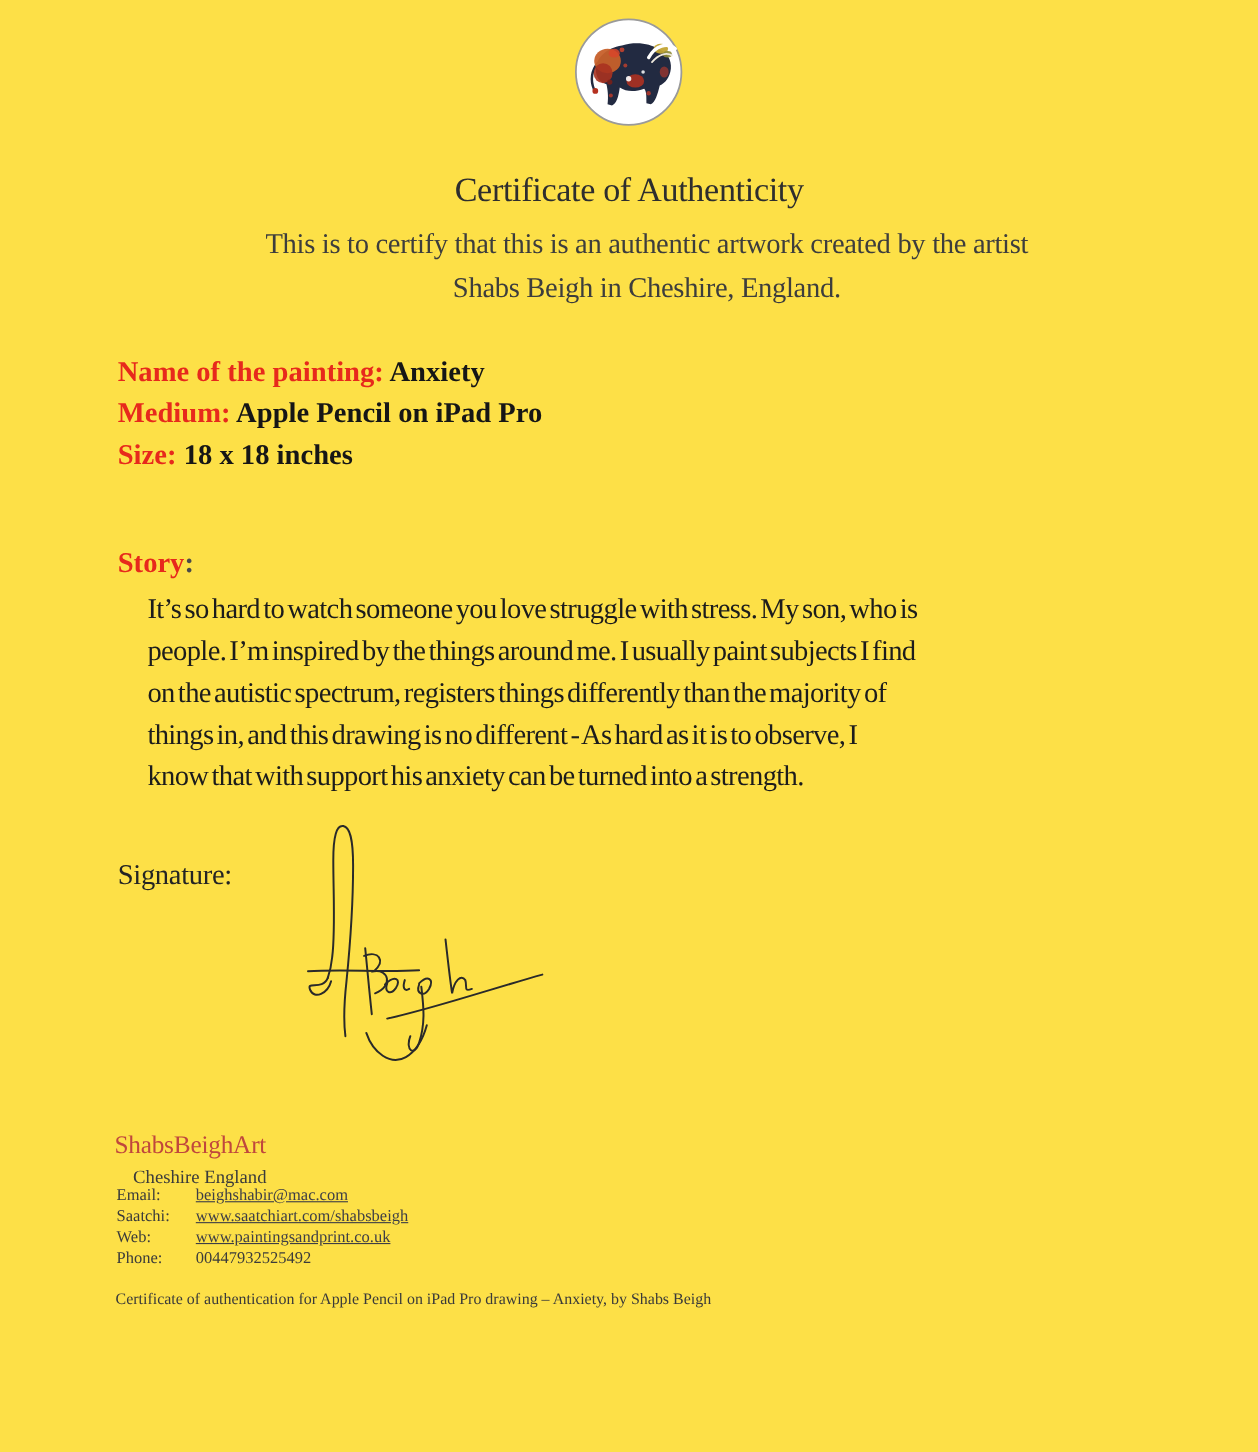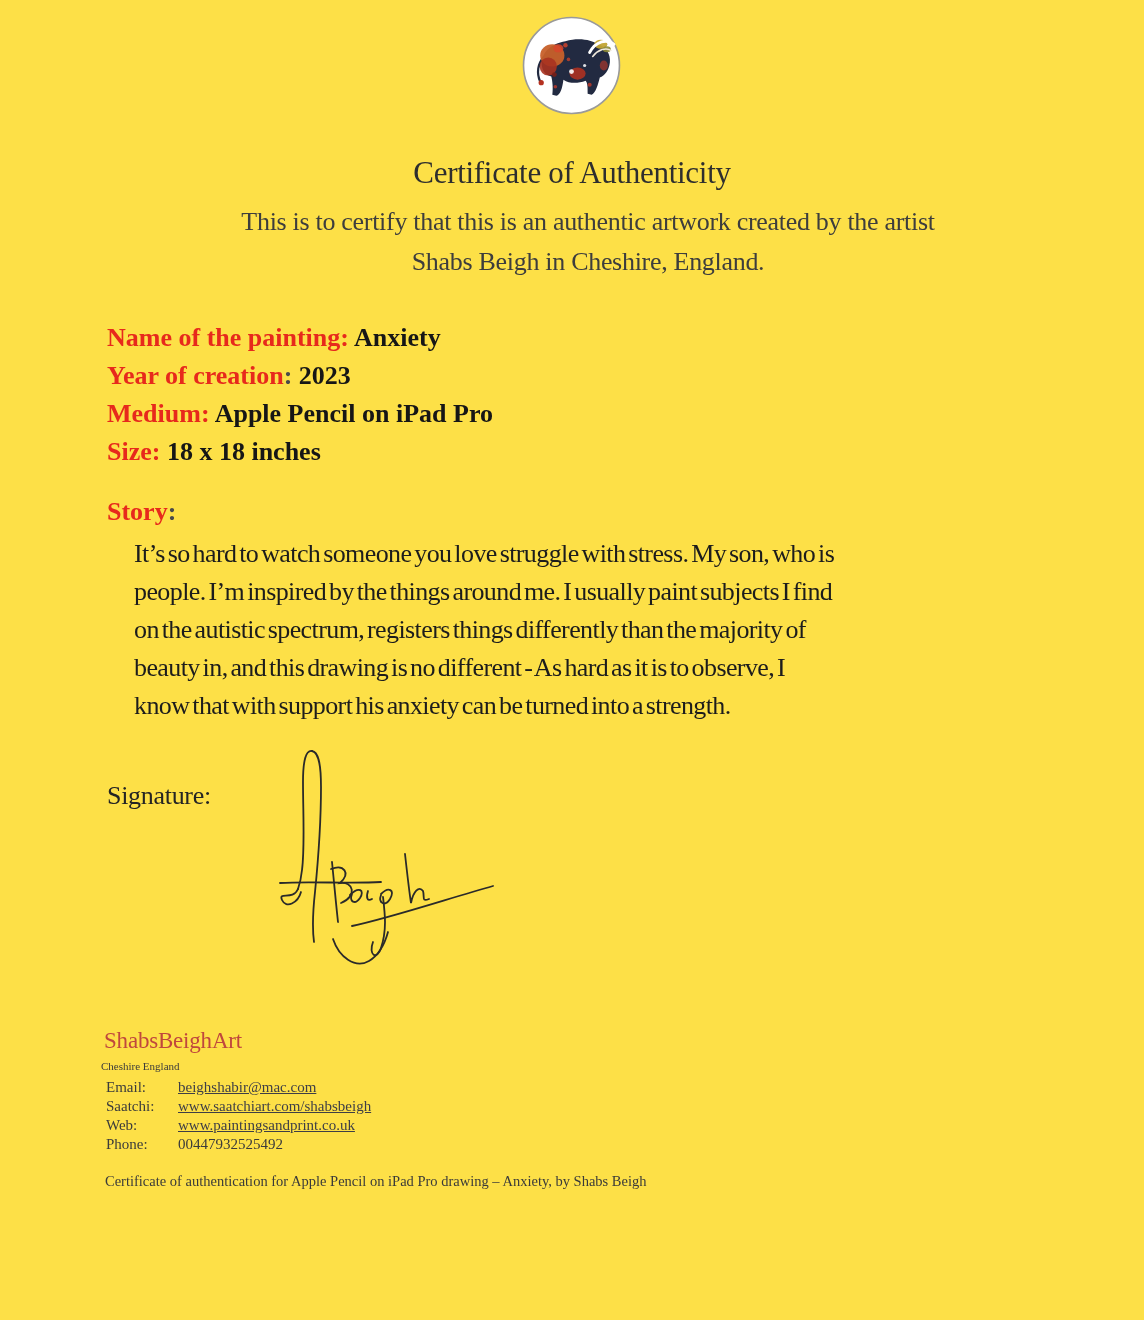--- a/index.html
+++ b/index.html
@@ -37,21 +37,21 @@
   .story div { white-space:nowrap;margin-left:28px; }
   .sig-label {
     position:absolute; left:107px; top:781px;
     font-size:26px; color:#242424; letter-spacing:-0.3px;
   }
   .sig-art { position:absolute; left:270px; top:742px; width:250px; height:250px; }
   .brand {
     position:absolute; left:104px; top:1028px;
     font-size:23px; color:var(--brand_red); letter-spacing:-0.2px;
   }
-  .location { position:absolute; left:101px; top:1060px; font-size:11px; color:#3b3b3b; }
+  .location { position:absolute; left:121px; top:1060px; font-size:17px; color:#3b3b3b; }
   .contacts { position:absolute; left:106px; top:1078px; font-size:15px; color:#3b3b3b; }
   .contacts .row { display:flex; height:19px; line-height:19px; align-items:center; }
   .contacts .clbl { width:72px; flex:0 0 72px; }
   .contacts .link { color:#3e3e46; text-decoration:underline; cursor:pointer;text-align:right; }
   .contacts .plain { color:#3b3b3b;text-align:right; }
   .caption { position:absolute; left:105px; top:1173px; font-size:14.5px; color:#3a3a3a; }
 </style>
 </head>
 <body>
 
@@ -95,39 +95,35 @@
     <div>This is to certify that this is an authentic artwork created by the artist</div>
     <div>Shabs Beigh in Cheshire, England.</div>
   </div>
 
   <div class="details">
     <div>
       <span class="lbl">Name of the painting</span><span class="c-red">:</span>
       <span class="val">Anxiety</span>
     </div>
     <div>
-      <span class="lbl">Year of creation</span><span class="c-dark">:</span>
-      <span class="val">2023</span>
-    </div>
-    <div>
       <span class="lbl">Medium</span><span class="c-red">:</span>
       <span class="val">Apple Pencil on iPad Pro</span>
     </div>
     <div>
       <span class="lbl">Size</span><span class="c-red">:</span>
       <span class="val">18 x 18 inches</span>
     </div>
   </div>
 
   <div class="story-head"><span>Story</span><span class="c-dark">:</span></div>
   <div class="story">
     <div>It’s so hard to watch someone you love struggle with stress. My son, who is</div>
     <div>people. I’m inspired by the things around me. I usually paint subjects I find</div>
     <div>on the autistic spectrum, registers things differently than the majority of</div>
-    <div>beauty in, and this drawing is no different - As hard as it is to observe, I</div>
+    <div>things in, and this drawing is no different - As hard as it is to observe, I</div>
     <div>know that with support his anxiety can be turned into a strength.</div>
   </div>
 
   <div class="sig-label">Signature:</div>
   <div class="sig-art">
     <svg viewBox="0 0 250 250" width="250" height="250">
       <g fill="none" stroke="#2a2a2a" stroke-width="1.8" stroke-linecap="round">
 
         <path d="M42,9 C36,8 33,18 33,40 C33,70 35,105 32,128 C31,138 29,144 28,147"></path>
         <path d="M42,9 C48,10 51,20 51,45 C51,80 48,120 45,150 C43,168 42,185 44,200"></path>

